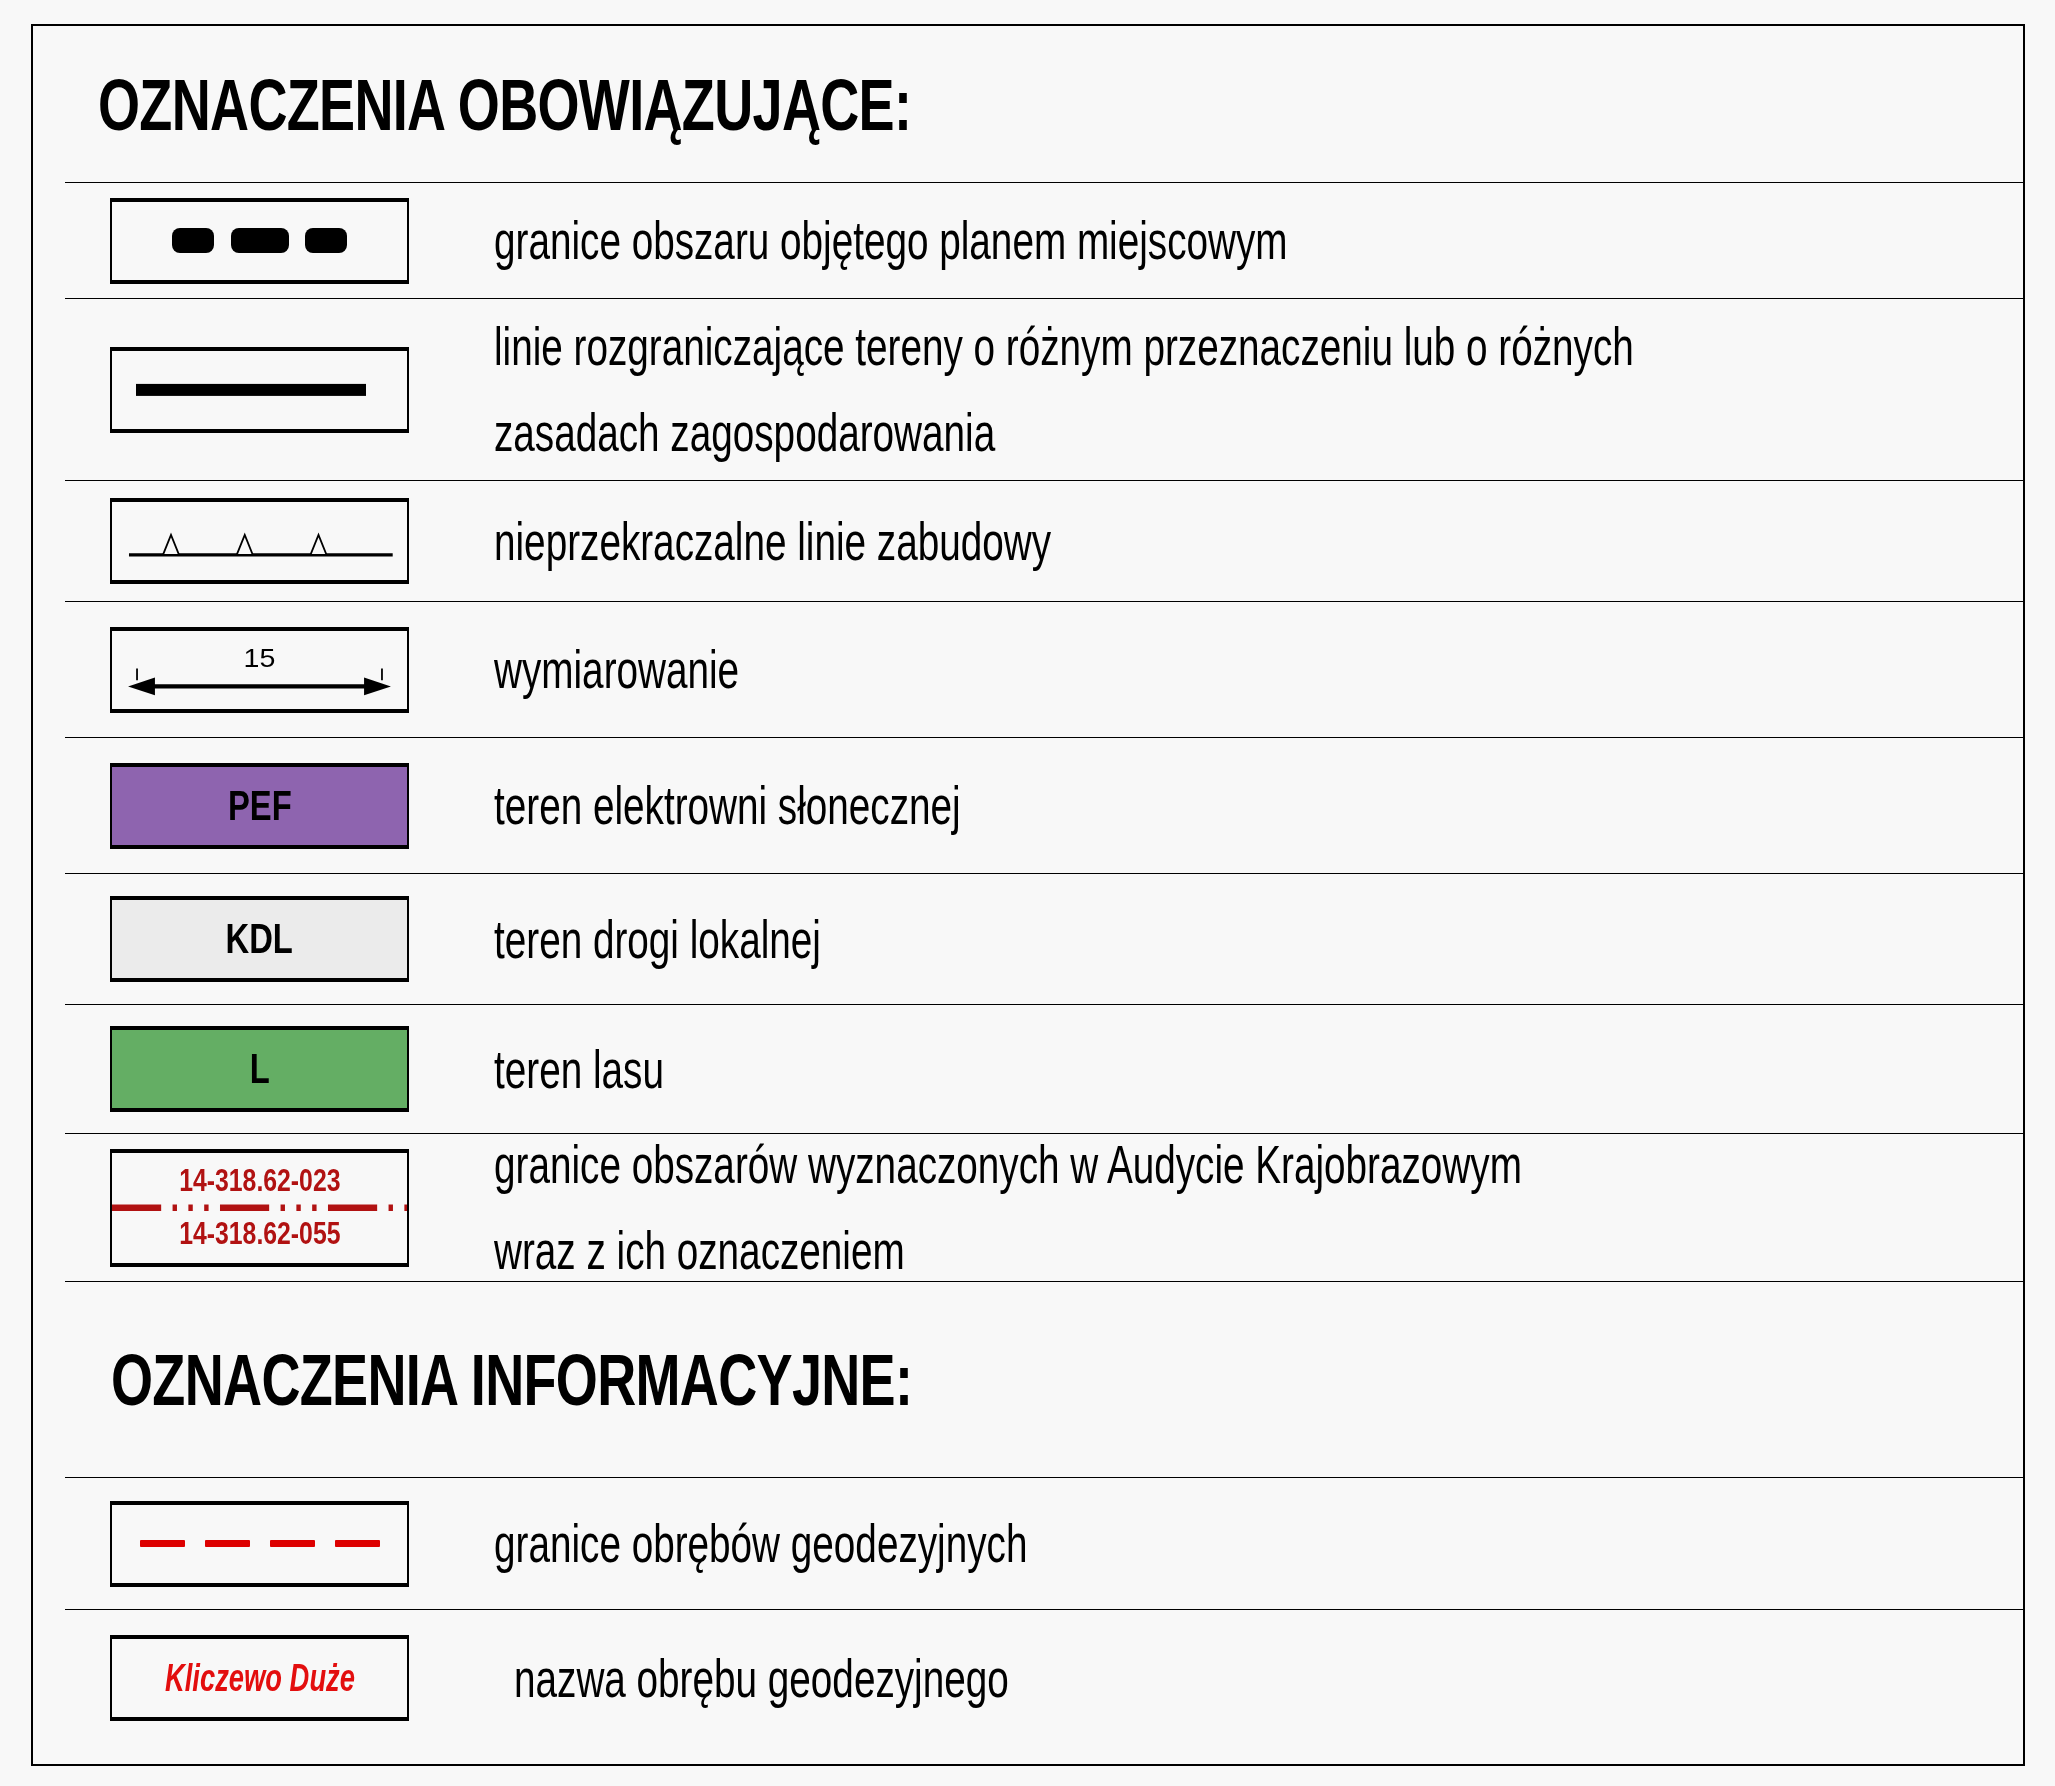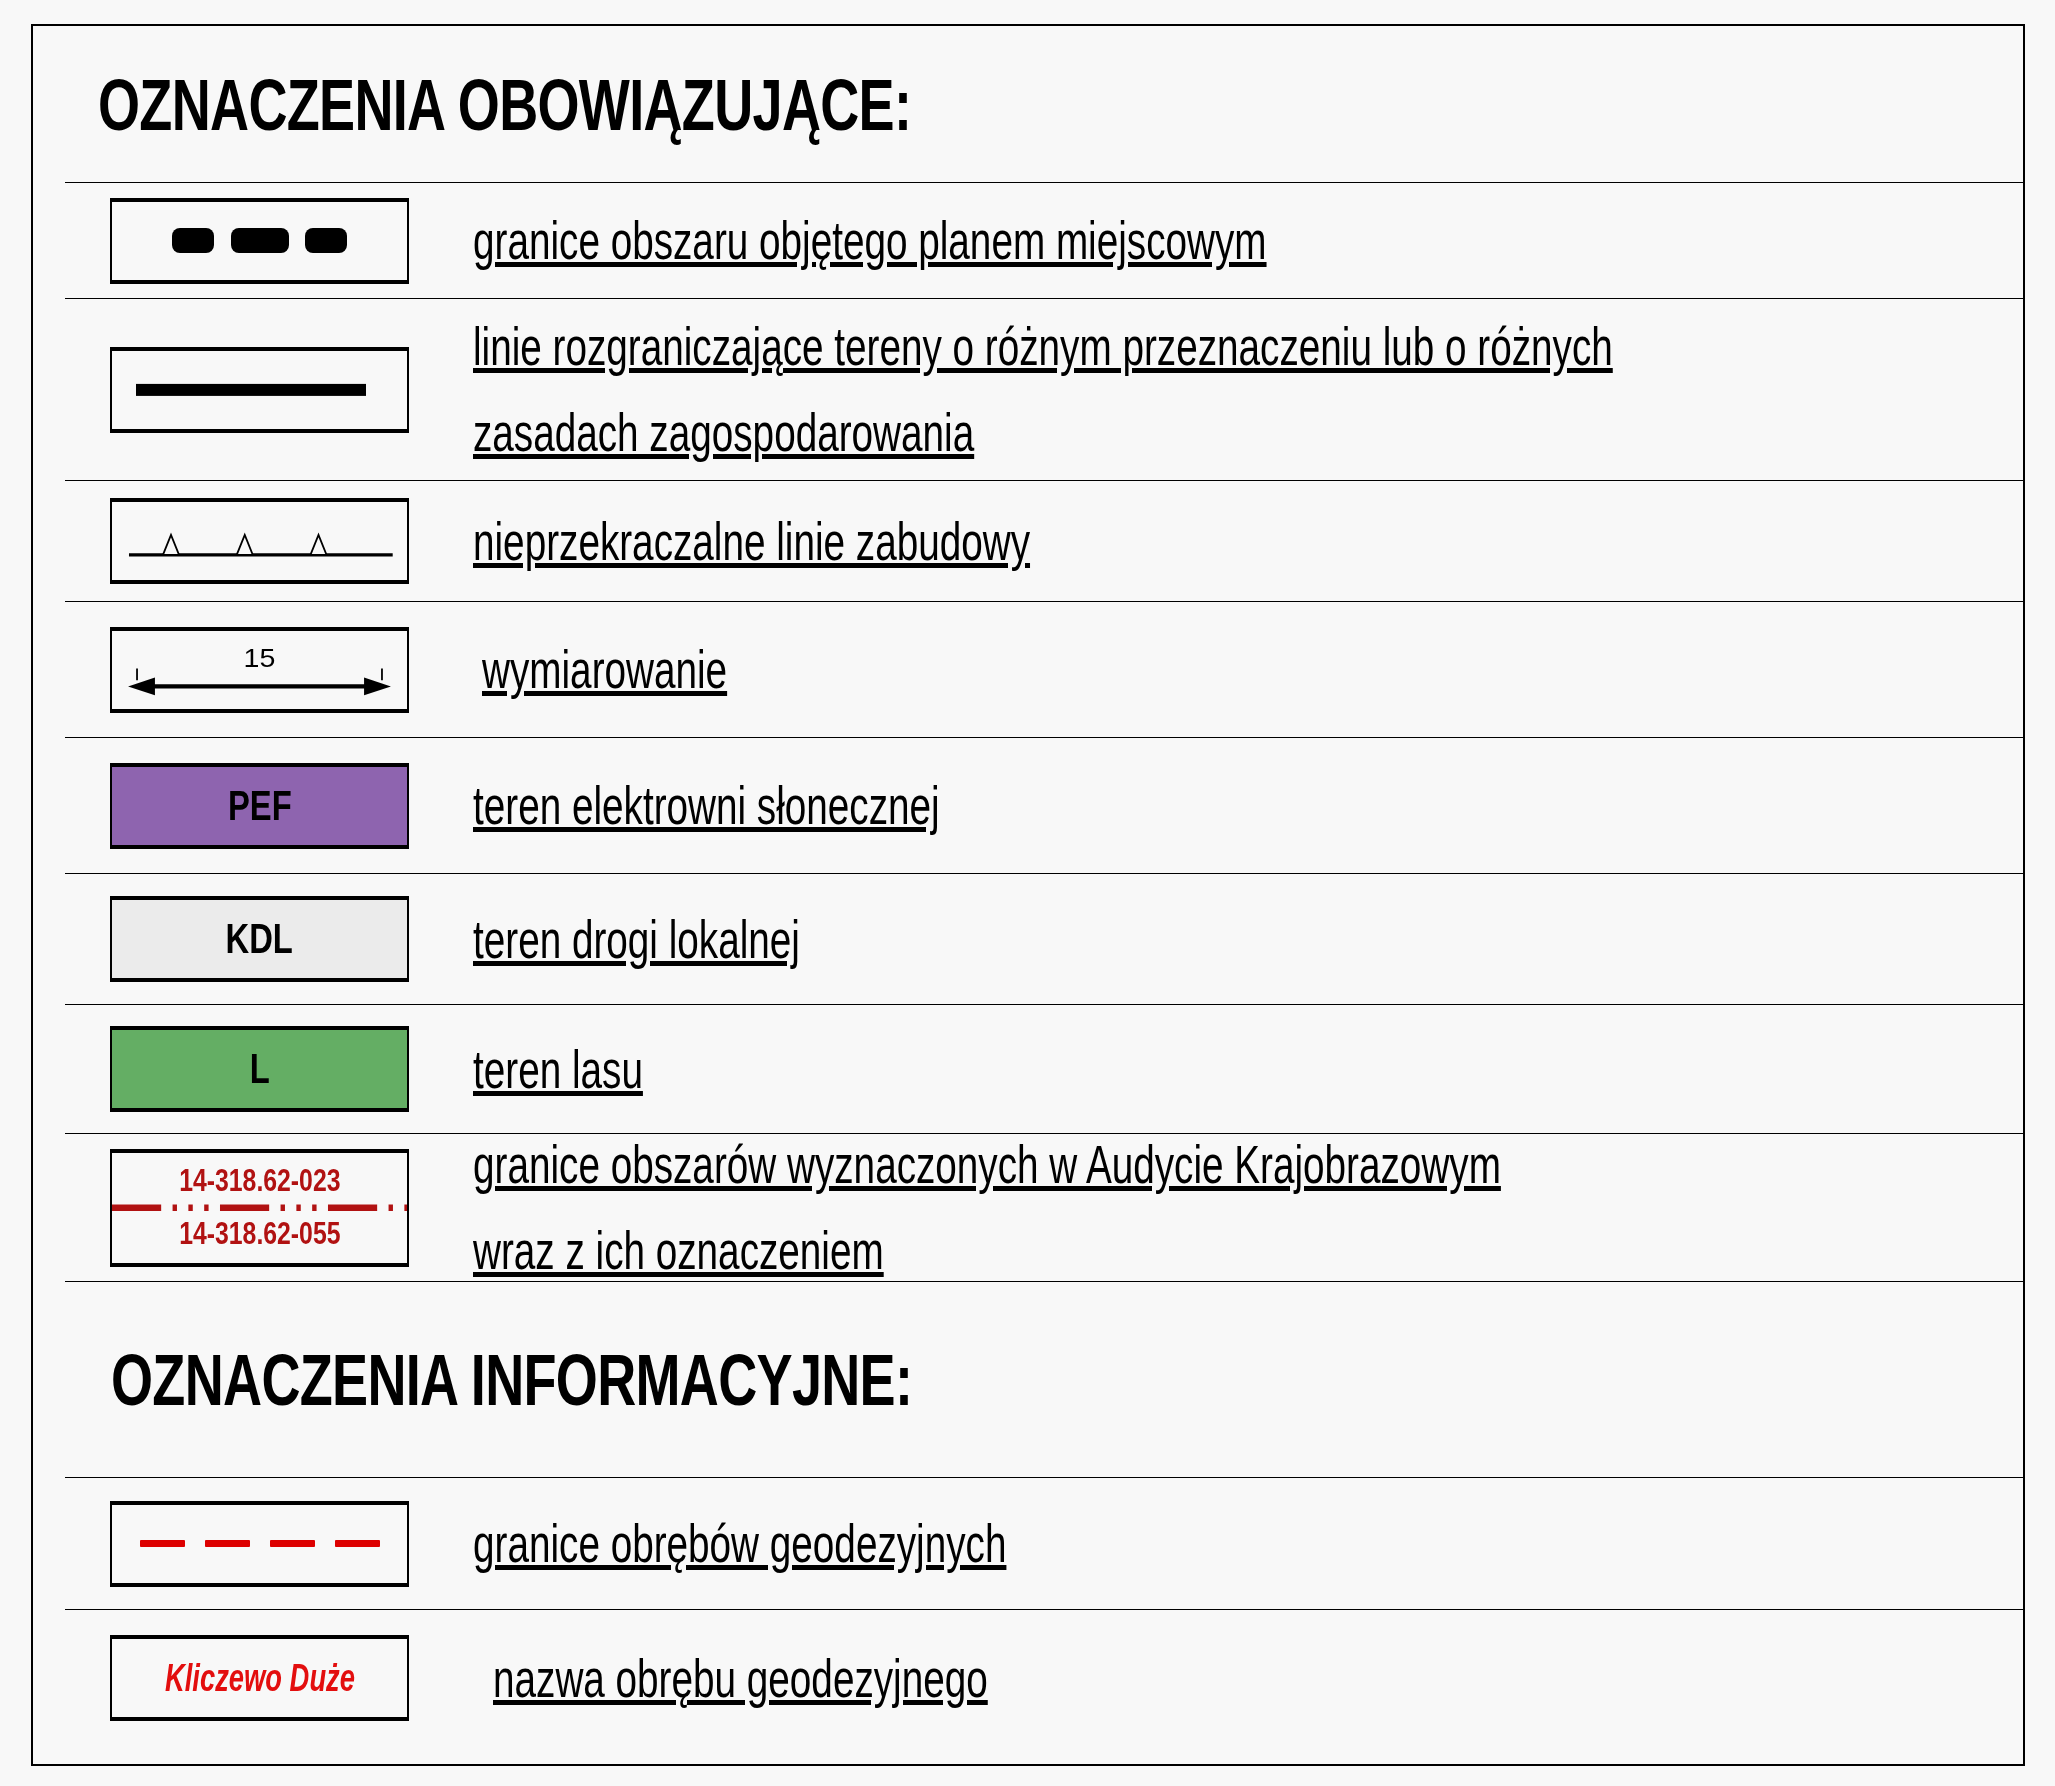--- a/index.html
+++ b/index.html
@@ -23,41 +23,41 @@
     box-sizing:border-box;
     border-bottom:1.7px solid #000;
     display:flex;
     align-items:center;
     overflow:visible;
   }
   .lrow:last-child { border-bottom:none; }
   .hdr1 { height:157px; padding-left:33px; }
   .hdr2 { height:196px; padding-left:46px; }
   .r1 { height:116px; } .r2 { height:182px; } .r3 { height:121px; }
-  .r4 { height:136px;gap:9px; } .r5 { height:136px; } .r6 { height:131px; }
+  .r4 { height:136px; } .r5 { height:136px; } .r6 { height:131px; }
   .r7 { height:129px; } .r8 { height:148px; } .r9 { height:132px; }
   .r10 { height:136px;gap:20px; }
   .hdr-text {
     font-size:73px; font-weight:bold;
     display:inline-block; transform:scaleX(0.74); transform-origin:left center;
     white-space:nowrap; letter-spacing:-0.9px;
   }
   .swatch {
     box-sizing:border-box;
     margin-left:45px;
     width:299px;
     flex:0 0 299px;
     border-style:solid; border-color:#000;
     border-width:4.4px 2.2px;
     position:relative;
     display:flex; align-items:center; justify-content:center;
   }
   .sw-h { height:86px; }
   .sw-tall { height:118px;font-weight:bold; }
-  .label-wrap { margin-left:64px;text-decoration:underline; }
+  .label-wrap { margin-left:85px; }
   .row-label {
     font-size:53px;
     display:block; transform:scaleX(0.73); transform-origin:left center;
     white-space:nowrap; line-height:1.0;
   }
   .two-line .line { white-space:nowrap; line-height:1.62; }
   
   .dashes { display:flex; align-items:center; gap:16.6px; }
   .dashes .d { height:25px; border-radius:7.9px; }
   .dashes .d1, .dashes .d3 { width:42px; }

